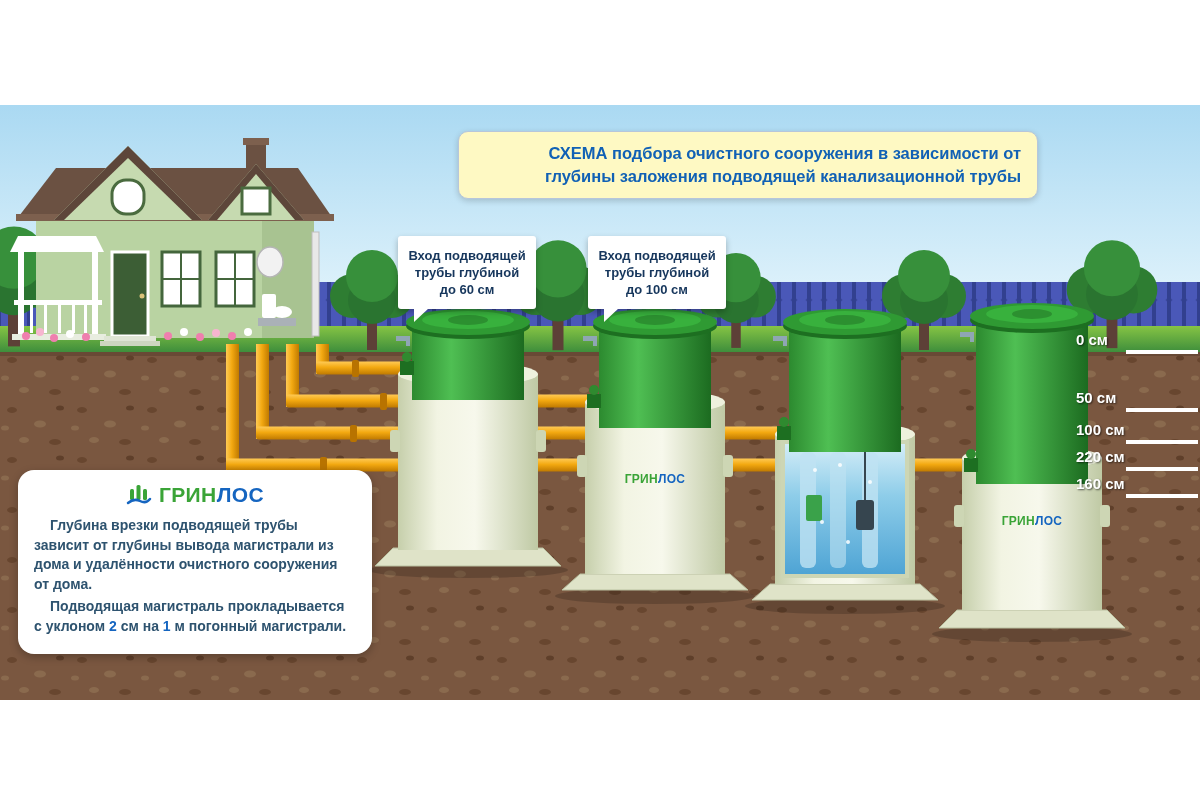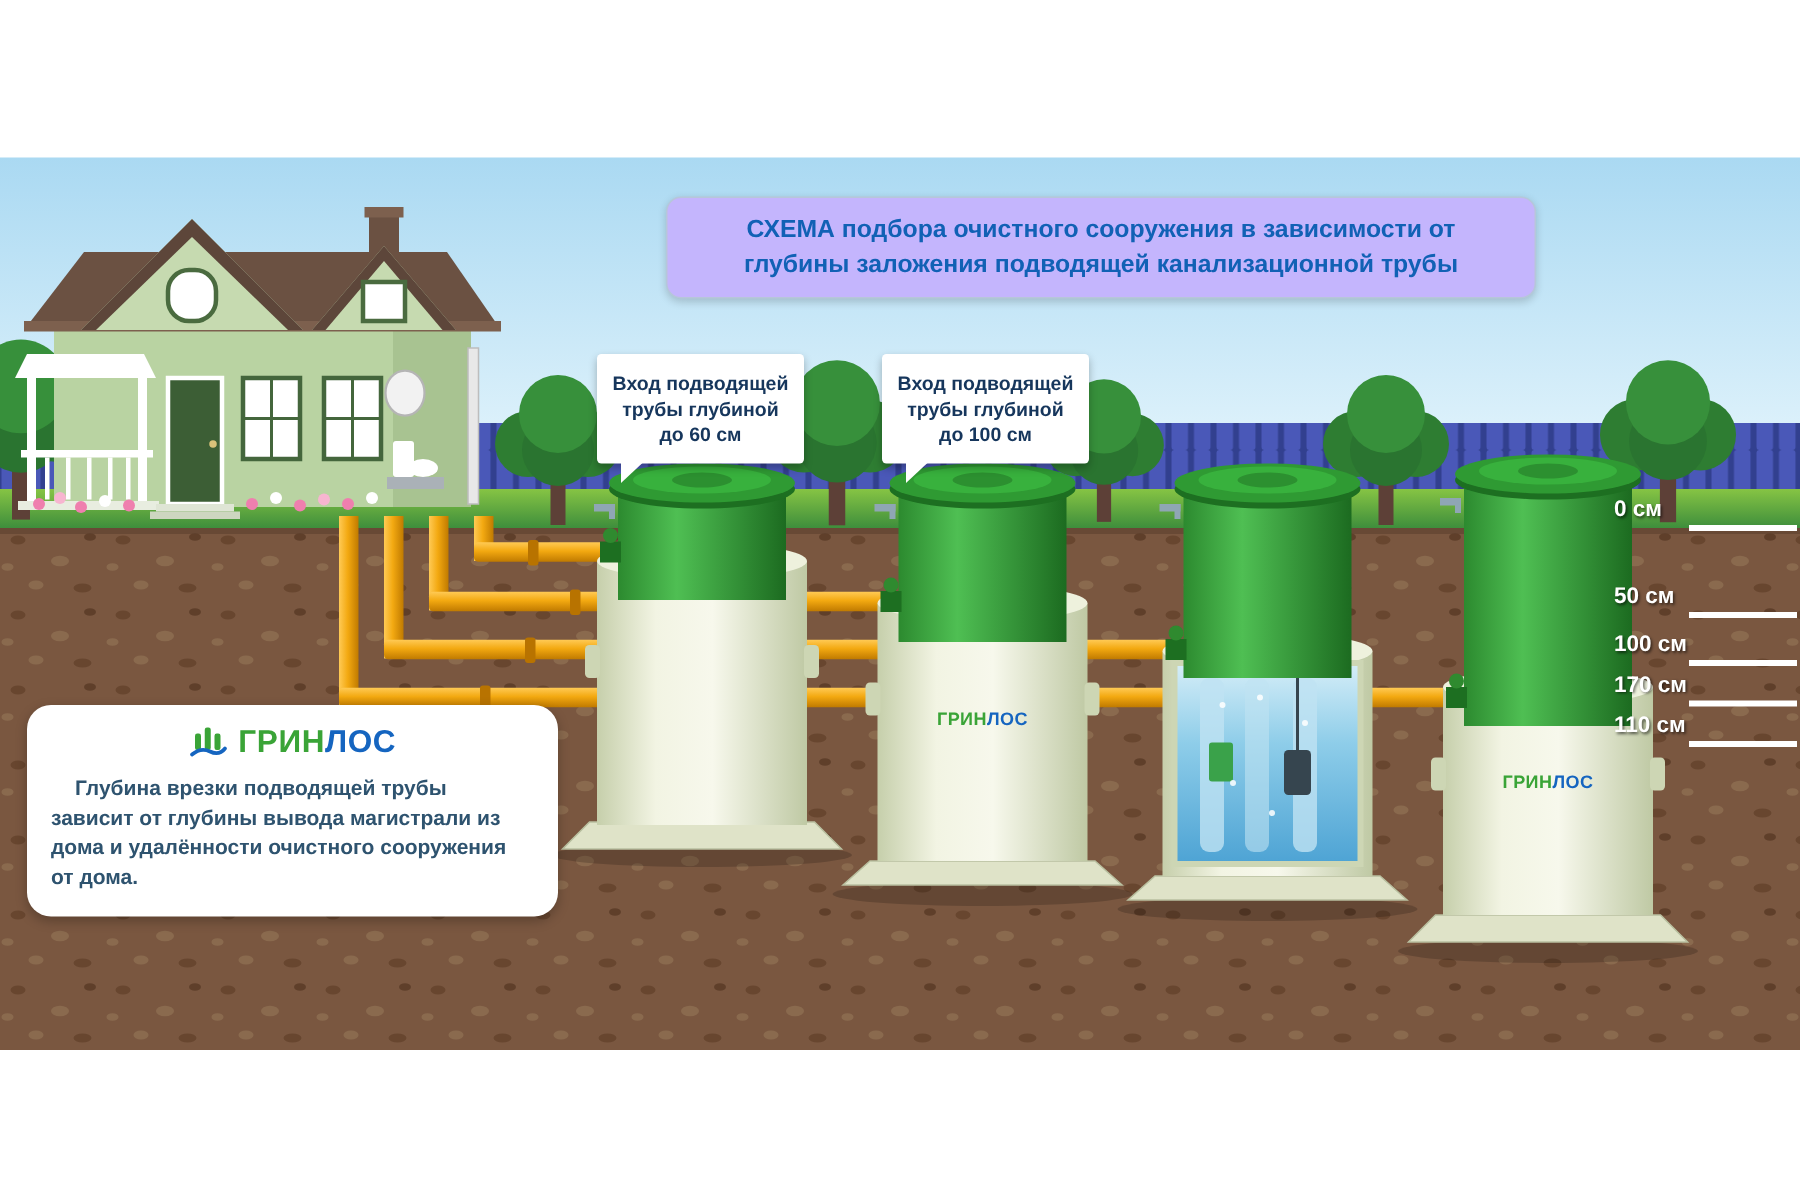--- a/index.html
+++ b/index.html
@@ -1,23 +1,23 @@
 <!DOCTYPE html>
 <html><head>
 <meta charset="utf-8">
 <style>
   html,body{margin:0;padding:0;background:#fff;font-family:"Liberation Sans",sans-serif;}
   .canvas{position:relative;width:1200px;height:800px;background:#fff;overflow:hidden;}
   svg.scene{position:absolute;left:0;top:0;}
 
   .title-box{
-    position:absolute;left:444px;top:131px;width:580px;box-sizing:border-box;
-    background:#c4b5fd;border:1px solid #b7c6da;border-radius:10px;
+    position:absolute;left:458px;top:131px;width:580px;box-sizing:border-box;
+    background:#fef9c3;border:1px solid #b7c6da;border-radius:10px;
     box-shadow:0 2px 6px rgba(0,0,0,.18);
-    padding:10px 16px;text-align:center;
+    padding:10px 16px;text-align:right;
     color:#1161b5;font-weight:bold;font-size:16.5px;line-height:1.4;
   }
 
   .callout{
     position:absolute;width:138px;box-sizing:border-box;top:236px;
     background:#fff;border-radius:3px;box-shadow:0 3px 6px rgba(0,0,0,.28);
     padding:11px 8px;text-align:center;
     color:#16365c;font-weight:bold;font-size:13px;line-height:1.32;
   }
   .callout::after{
@@ -316,35 +316,36 @@
   <div class="callout" style="left:398px;">
     <span>Вход подводящей трубы глубиной до 60 см</span>
   </div>
   <div class="callout" style="left:588px;">
     <span>Вход подводящей трубы глубиной до 100 см</span>
   </div>
 
   <div class="depth-label" style="top:331px;">0 см</div>
   <div class="depth-label" style="top:389px;">50 см</div>
   <div class="depth-label" style="top:421px;">100 см</div>
-  <div class="depth-label" style="top:448px;">170 см</div>
-  <div class="depth-label" style="top:475px;">110 см</div>
+  <div class="depth-label" style="top:448px;">220 см</div>
+  <div class="depth-label" style="top:475px;">160 см</div>
 
   <div class="info-box">
     <div class="logo-row">
       <svg width="26" height="26" viewBox="0 0 26 26">
         <rect x="4" y="7" width="4" height="11" rx="1.5" fill="#3aa437"></rect>
         <rect x="10.5" y="3" width="4" height="15" rx="1.5" fill="#3aa437"></rect>
         <rect x="17" y="7" width="4" height="11" rx="1.5" fill="#3aa437"></rect>
         <path d="M2 21 q6 -5 12 -2 q6 3 10 -2" fill="none" stroke="#1565c0" stroke-width="2.5" stroke-linecap="round"></path>
       </svg>
       <span class="logo-text"><span class="logo-green">ГРИН</span><span class="logo-blue">ЛОС</span></span>
     </div>
     <div class="info-text">
       <p>Глубина врезки подводящей трубы зависит от глубины вывода магистрали из дома и удалённости очистного сооружения от дома.</p>
+      <p><span>Подводящая магистраль прокладывается с уклоном </span><span class="num">2</span><span> см на </span><span class="num">1</span><span> м погонный магистрали.</span></p>
     </div>
   </div>
 
   <div class="tank-logo" style="left:609px;top:472px;">
     <span class="logo-green">ГРИН</span><span class="logo-blue">ЛОС</span>
   </div>
   <div class="tank-logo" style="left:986px;top:514px;">
     <span class="logo-green">ГРИН</span><span class="logo-blue">ЛОС</span>
   </div>
 

